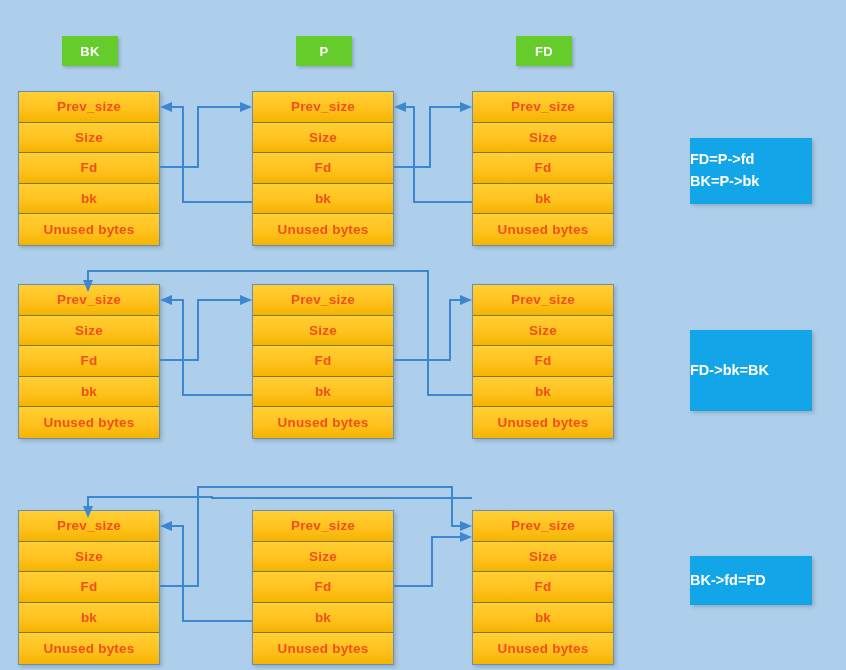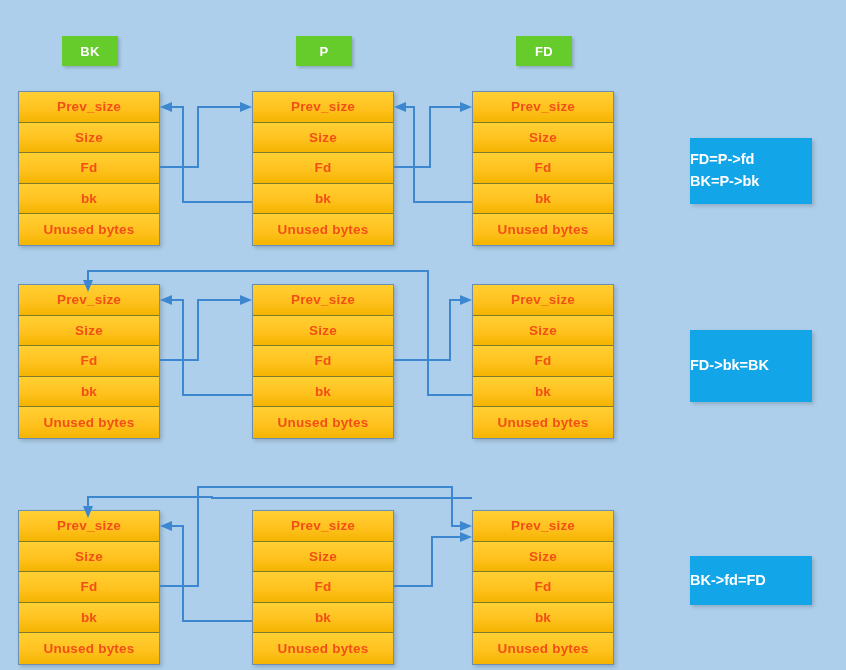--- a/index.html
+++ b/index.html
@@ -113,21 +113,21 @@
     <div class="row">bk</div>
     <div class="row">Unused bytes</div>
   </div>
   <div class="chunk" style="left:472px;top:268px;">
     <div class="row">Prev_size</div>
     <div class="row">Size</div>
     <div class="row">Fd</div>
     <div class="row">bk</div>
     <div class="row">Unused bytes</div>
   </div>
-  <div class="note" style="left:690px;top:314px;width:122px;height:72px;">
+  <div class="note" style="left:690px;top:314px;width:122px;height:81px;">
     <span>FD-&gt;bk=BK</span>
   </div>
 
   <div class="chunk" style="left:18px;top:494px;">
     <div class="row">Prev_size</div>
     <div class="row">Size</div>
     <div class="row">Fd</div>
     <div class="row">bk</div>
     <div class="row">Unused bytes</div>
   </div>

